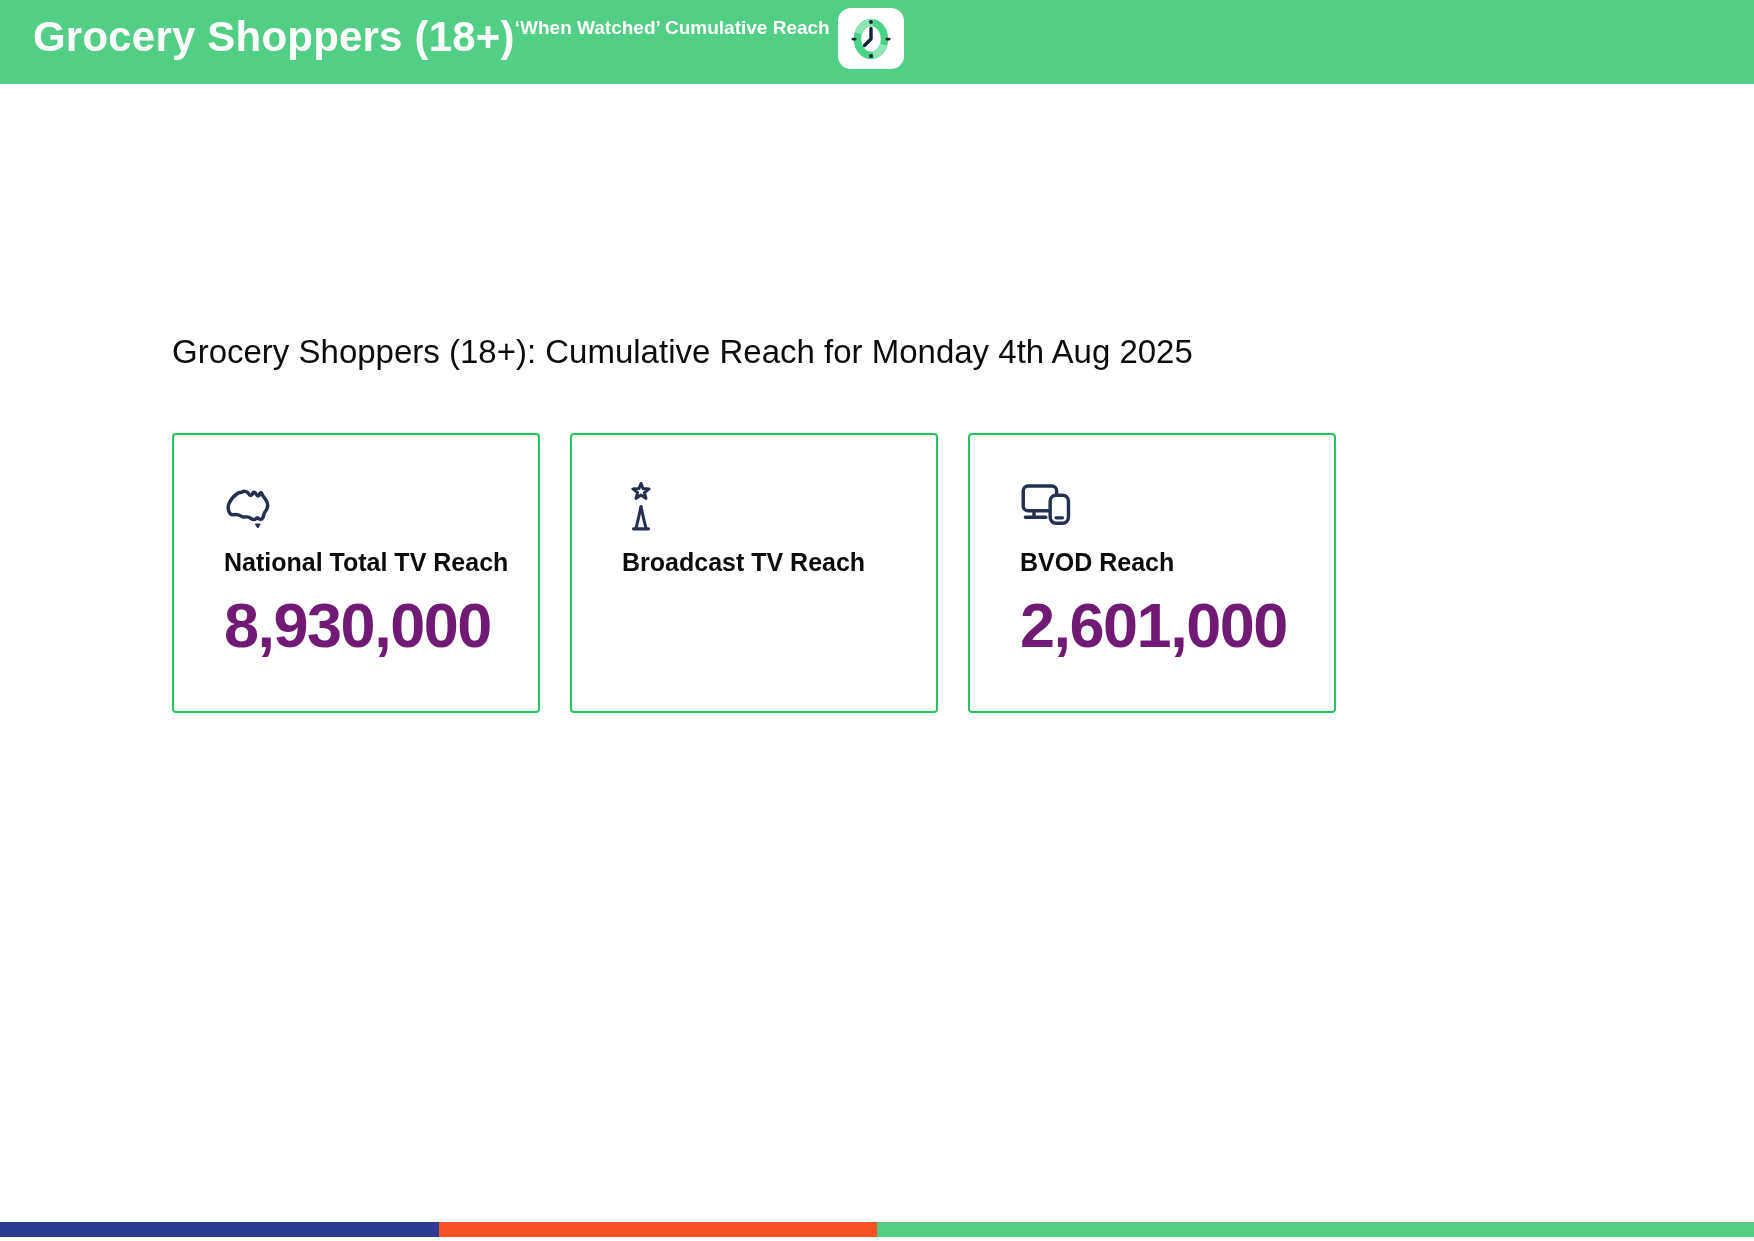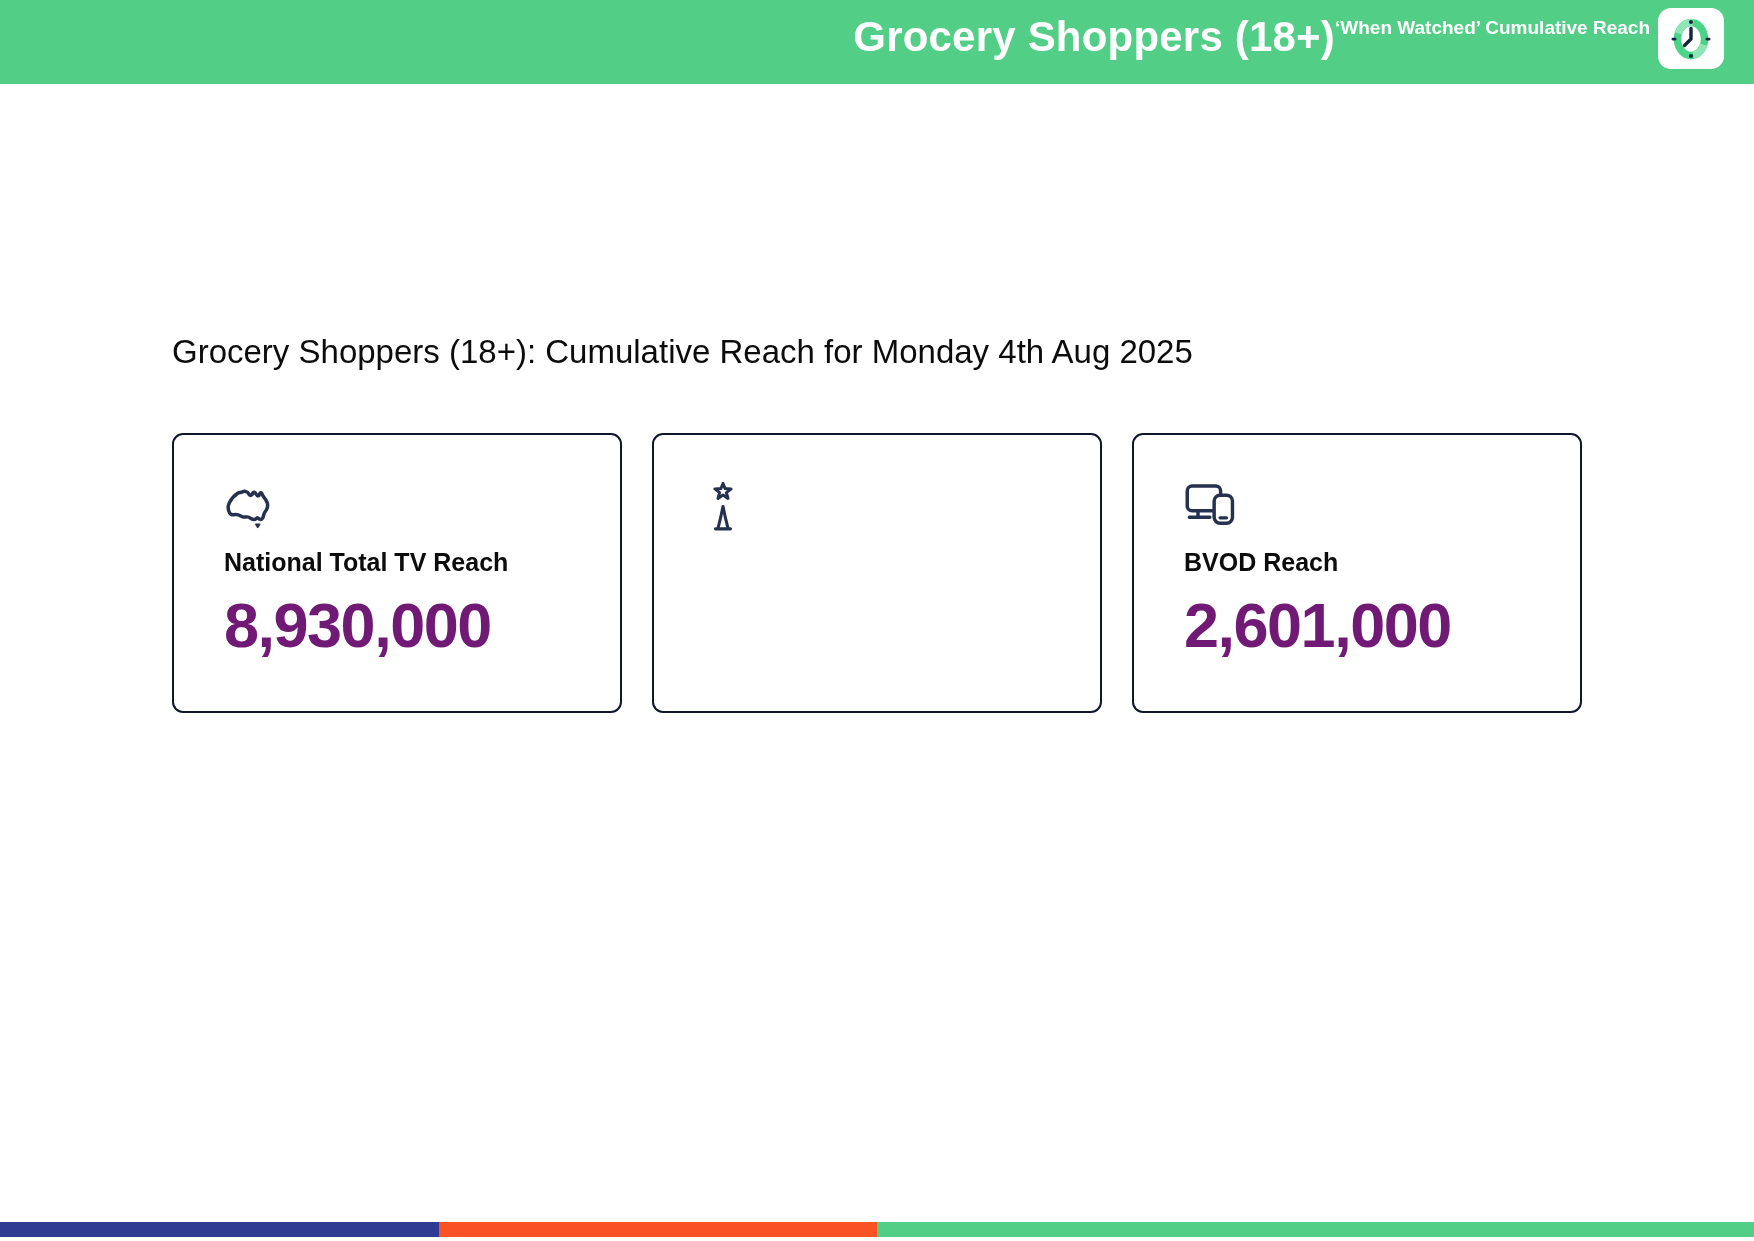--- a/index.html
+++ b/index.html
@@ -11,21 +11,21 @@
     position: relative;
     overflow: hidden;
   }
 
   
   .header {
     position: absolute; top: 0; left: 0; right: 0;
     height: 84px;
     background: #52CE87;
     display: flex;
-    justify-content: flex-end;
+    justify-content: flex-start;
   }
   .header-title {
     color: #ffffff;
     font-size: 42px;
     font-weight: bold;
     margin: 13px 0 0 33px;
     letter-spacing: 0.2px;
     white-space: nowrap;
   }
   .header-right {
@@ -59,23 +59,23 @@
     font-weight: normal;
     color: #0c0c0c;
     white-space: nowrap;
   }
   .cards-row {
     display: flex;
     gap: 30px;
     margin-top: 62px;
   }
   .card {
-    width: 450px; height: 280px;
-    border: 2px solid #0f172a;
-    border-radius: 11px;
+    width: 368px; height: 280px;
+    border: 2px solid #22c55e;
+    border-radius: 4px;
     background: #ffffff;
     padding: 47px 20px 0 50px;
   }
   .card-icon { height: 52px; display: flex; align-items: flex-start; }
   .card-label {
     margin-top: 14px;
     font-size: 25px;
     font-weight: bold;
     color: #0c0c0c;
     white-space: nowrap;
@@ -143,20 +143,21 @@
     </div>
 
     <div class="card">
       <div class="card-icon">
         <svg width="38" height="52" viewBox="0 0 36 52">
           <path d="M18 1.5 L20.1 6.6 L26.1 6.9 L21.4 10.6 L23 16.4 L18 13.1 L13 16.4 L14.6 10.6 L9.9 6.9 L15.9 6.6 Z" fill="none" stroke="#26314F" stroke-width="3" stroke-linejoin="round"></path>
           <path d="M13.2 45.5 Q16.2 34 17.9 24.5 L18.1 24.5 Q19.8 34 22.8 45.5" fill="none" stroke="#26314F" stroke-width="3" stroke-linecap="round" stroke-linejoin="round"></path>
           <path d="M10.5 46.8 L25.5 46.8" fill="none" stroke="#26314F" stroke-width="3.2" stroke-linecap="round"></path>
         </svg>
       </div>
+      <div class="card-label">Broadcast TV Reach</div>
     </div>
 
     <div class="card">
       <div class="card-icon">
         <svg width="56" height="50" viewBox="0 0 52 46">
           <rect x="3" y="3.5" width="31" height="23" rx="4.5" fill="none" stroke="#26314F" stroke-width="3.2"></rect>
           <path d="M13 27 V32.5 M5 32.5 H24" fill="none" stroke="#26314F" stroke-width="3.2" stroke-linecap="round"></path>
           <rect x="28" y="12" width="17" height="26" rx="5.5" fill="#ffffff" stroke="#26314F" stroke-width="3.2"></rect>
           <path d="M33.5 33 H39.5" fill="none" stroke="#26314F" stroke-width="3" stroke-linecap="round"></path>
         </svg>

